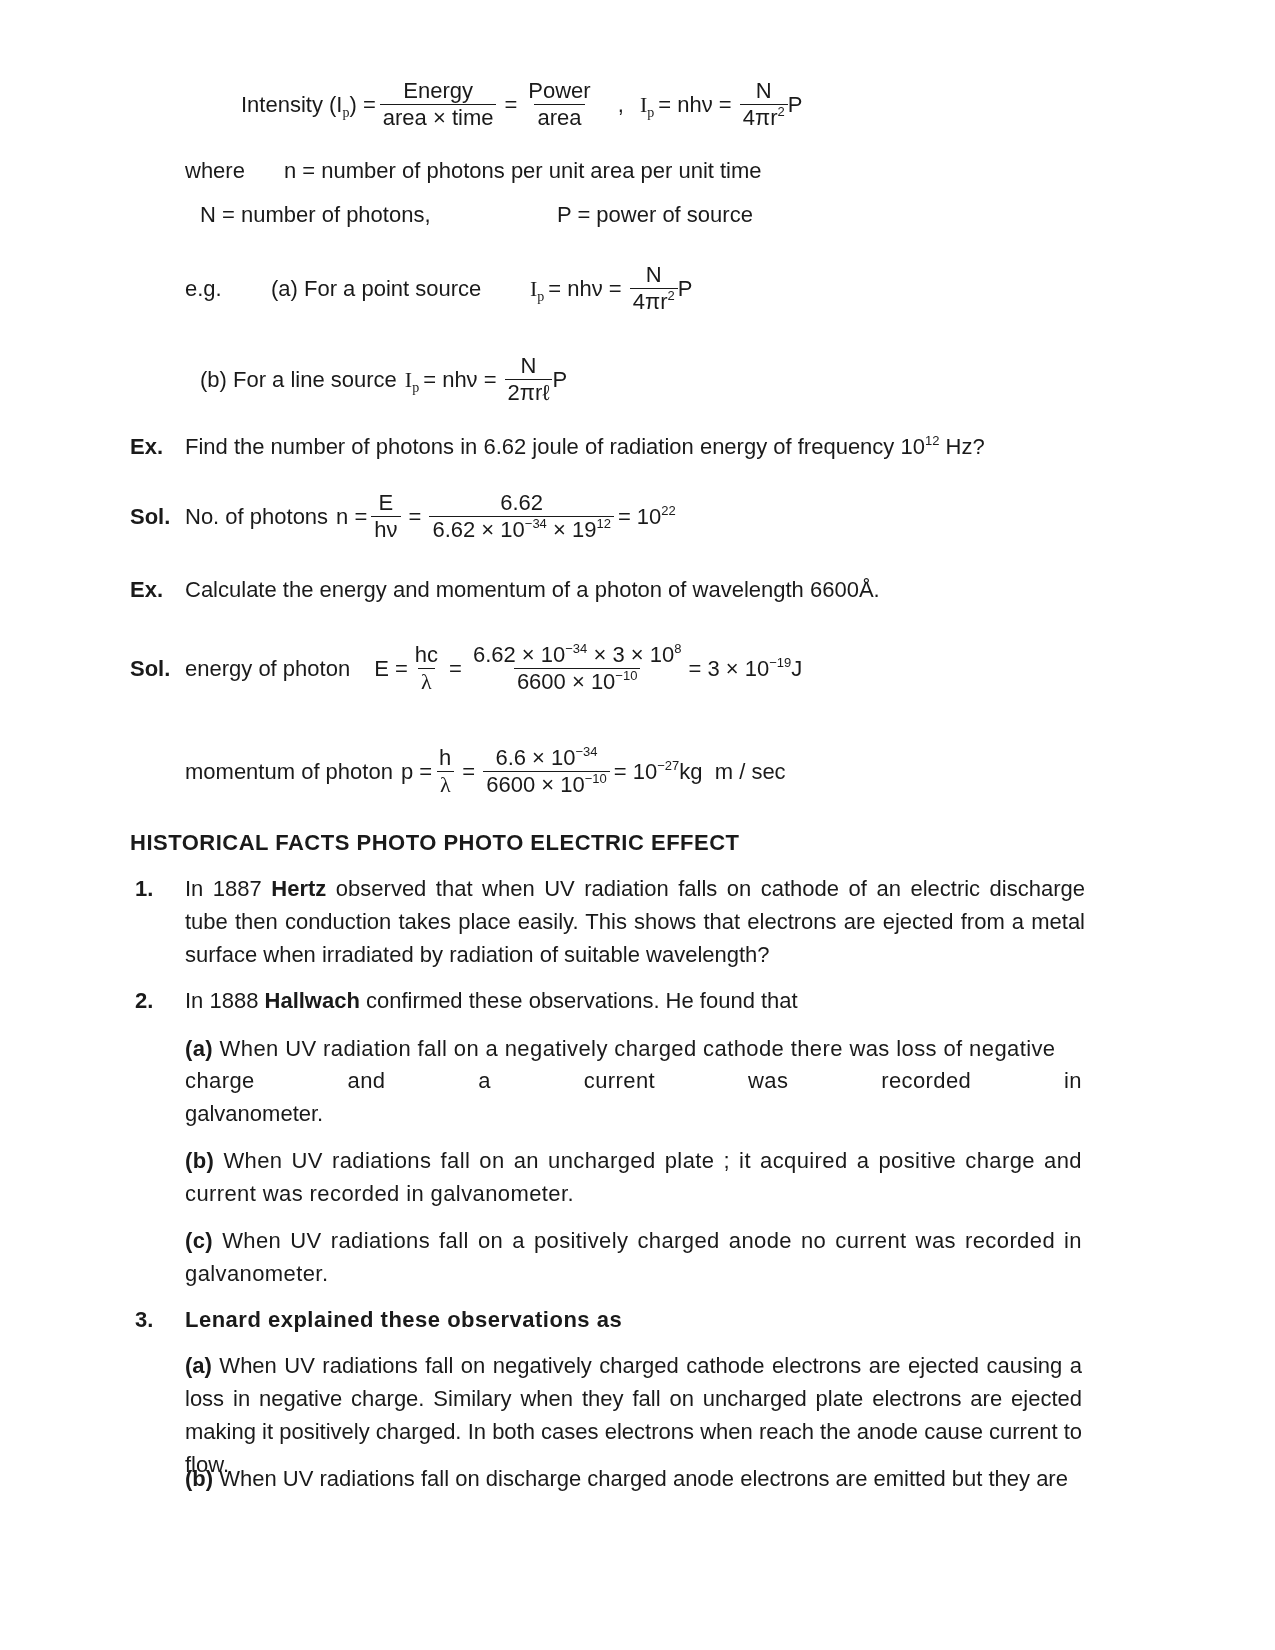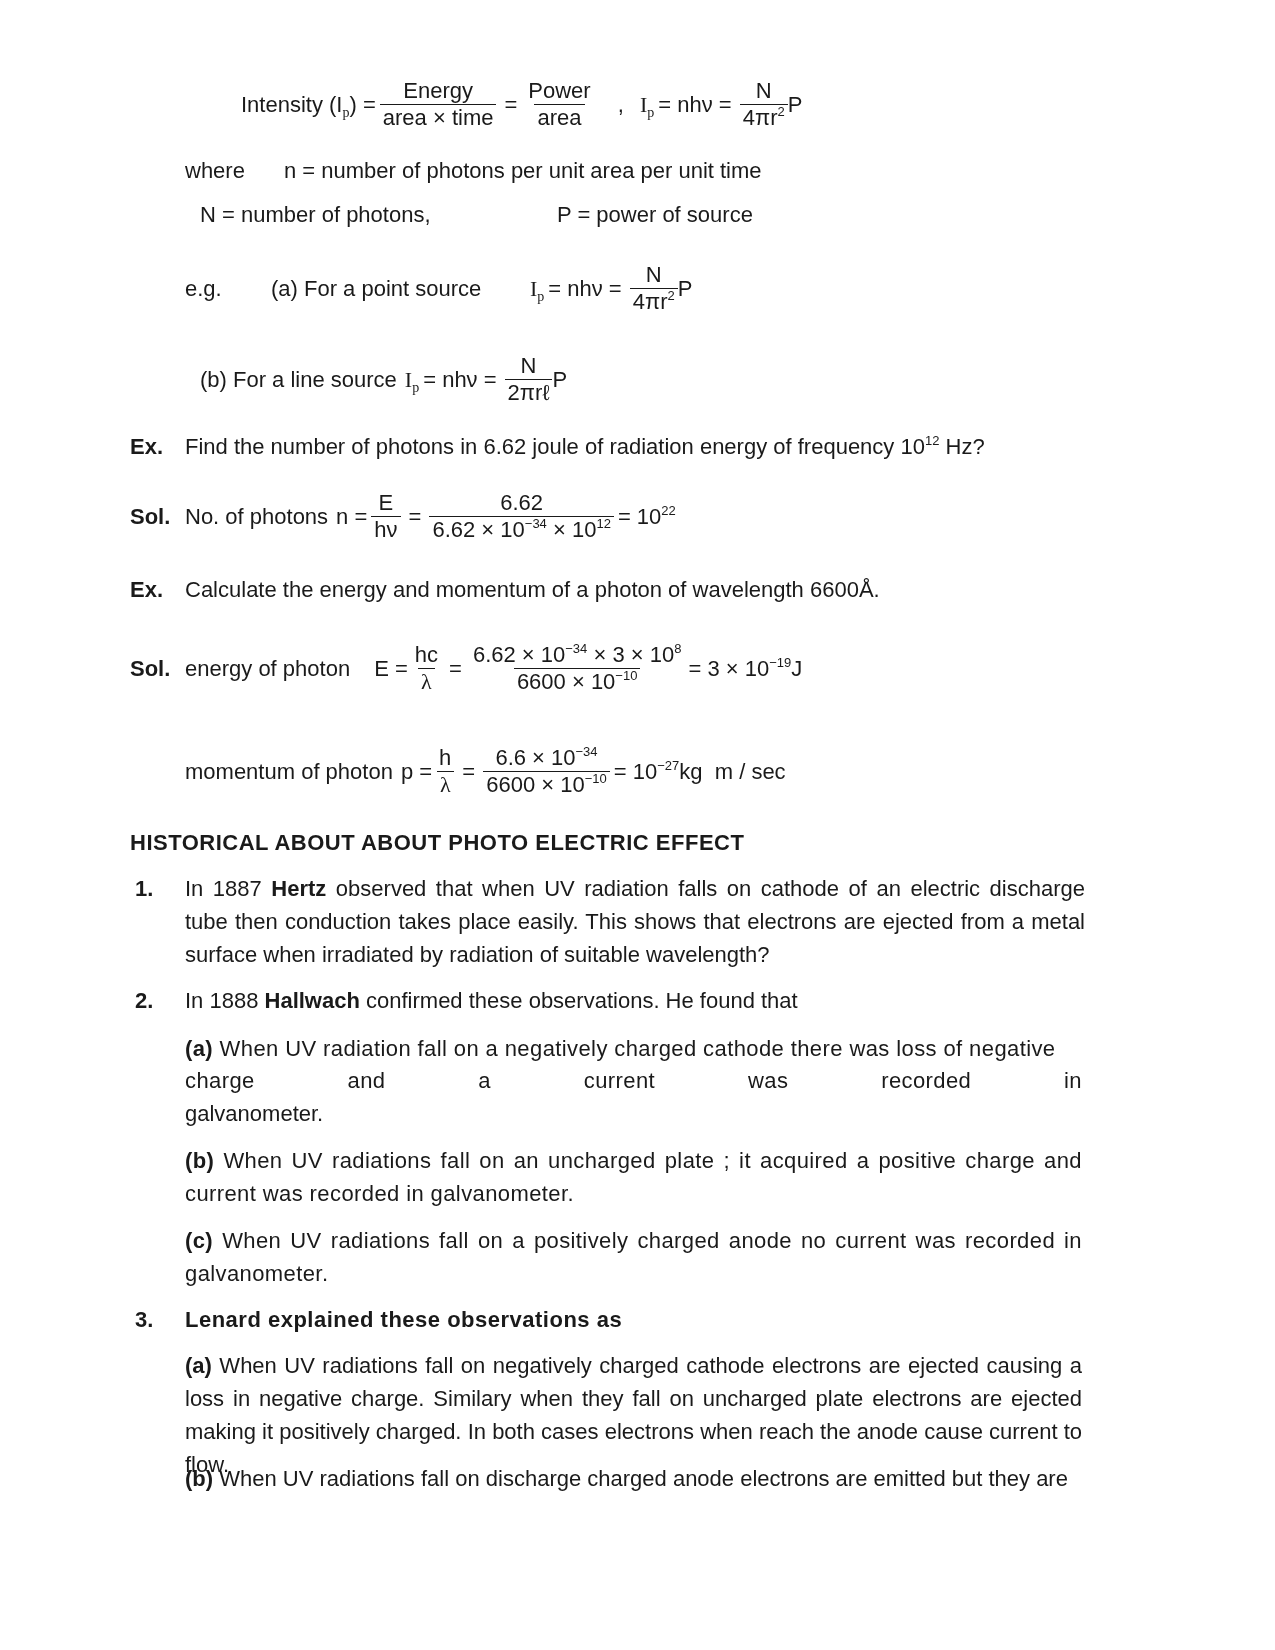--- a/index.html
+++ b/index.html
@@ -83,21 +83,21 @@
 <div class="abs eq" style="left:185px; top:490px;">
   <span style="margin-right:8px;">No. of photons</span>
   <span>n =</span>
   <span class="frac">
     <span class="num">E</span>
     <span class="den">hν</span>
   </span>
   <span class="op">=</span>
   <span class="frac">
     <span class="num">6.62</span>
-    <span class="den"><span>6.62 × 10</span><sup>−34</sup><span> × 10</span><sup>12</sup></span>
+    <span class="den"><span>6.62 × 10</span><sup>−34</sup><span> × 19</span><sup>12</sup></span>
   </span>
   <span><span>= 10</span><sup>22</sup></span>
 </div>
 
 <div class="abs b" style="left:130px; top:577px;">Ex.</div>
 <div class="abs" style="left:185px; top:577px;">Calculate the energy and momentum of a photon of wavelength 6600Å.</div>
 
 <div class="abs b" style="left:130px; top:656px;">Sol.</div>
 <div class="abs eq" style="left:185px; top:642px;">
   <span style="margin-right:24px;">energy of photon</span>
@@ -122,21 +122,21 @@
     <span class="den serif">λ</span>
   </span>
   <span class="op">=</span>
   <span class="frac">
     <span class="num"><span>6.6 × 10</span><sup>−34</sup></span>
     <span class="den"><span>6600 × 10</span><sup>−10</sup></span>
   </span>
   <span><span>= 10</span><sup>−27</sup><span style="white-space:pre;">kg  m / sec</span></span>
 </div>
 
-<div class="abs b" style="left:130px; top:830px; letter-spacing:0.5px;">HISTORICAL ABOUT ABOUT PHOTO ELECTRIC EFFECT</div>
+<div class="abs b" style="left:130px; top:830px; letter-spacing:0.5px;">HISTORICAL FACTS PHOTO PHOTO ELECTRIC EFFECT</div>
 
 <div class="num-label" style="top:876px;">1.</div>
 <div class="para just" style="left:185px; top:872px; width:900px; line-height:33px;">
   <span>In 1887 </span><span class="b">Hertz</span><span> observed that when UV radiation falls on cathode of an electric discharge tube then conduction takes place easily. This shows that electrons are ejected from a metal surface when irradiated by radiation of suitable wavelength?</span>
 </div>
 
 <div class="num-label" style="top:988px;">2.</div>
 <div class="abs" style="left:185px; top:988px;">
   <span>In 1888 </span><span class="b">Hallwach</span><span> confirmed these observations. He found that</span>
 </div>

